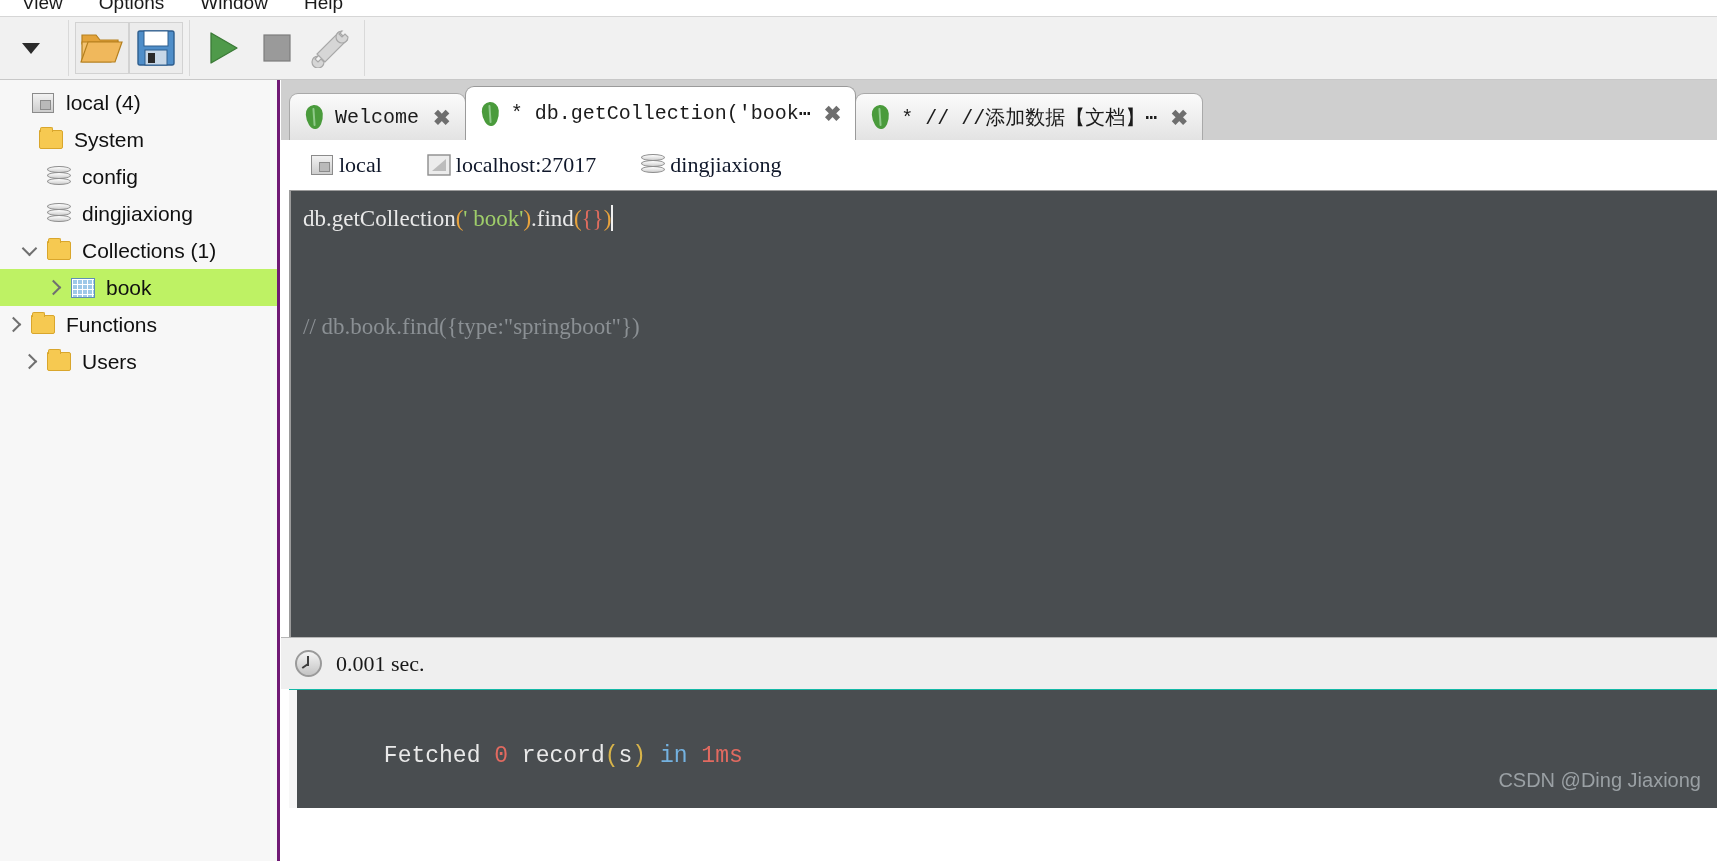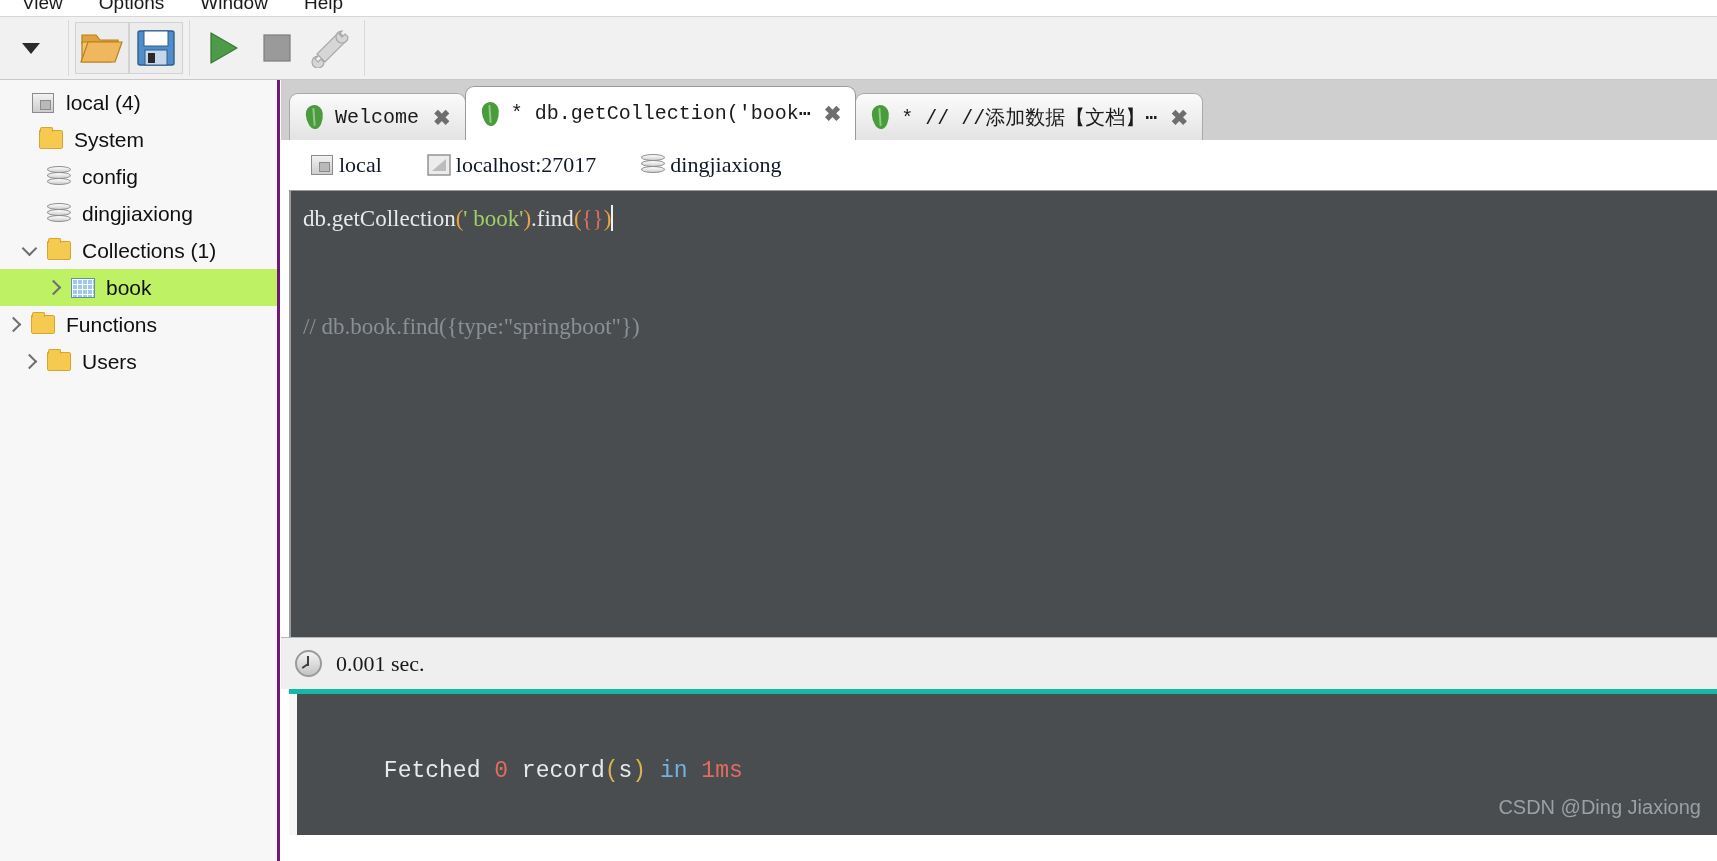--- a/index.html
+++ b/index.html
@@ -251,25 +251,25 @@
   }
   .clock-ic::after {
     content:""; position:absolute; left:10px; top:12px;
     width:2px; height:7px; background:#3d3d3d;
     transform: rotate(55deg); transform-origin: top center;
   }
 
   
   .results {
     position: relative;
-    height: 146px;
+    height: 119px;
     background: #494d50;
-    border-top: 5px solid #14b8a6;
+    border-top: 1px solid #14b8a6;
     margin-left: 8px;
-    padding: 12px 0 0 12px;
+    padding: 1px 0 0 12px;
     font-family: "Liberation Mono", monospace;
     font-size: 23px;
     color: #e9e9e9;
     white-space: pre;
     overflow: hidden;
   }
   .r-num   { color: #e26a60; }
   .r-paren { color: #d8b44a; }
   .r-kw    { color: #74b2e0; }
   .watermark {

